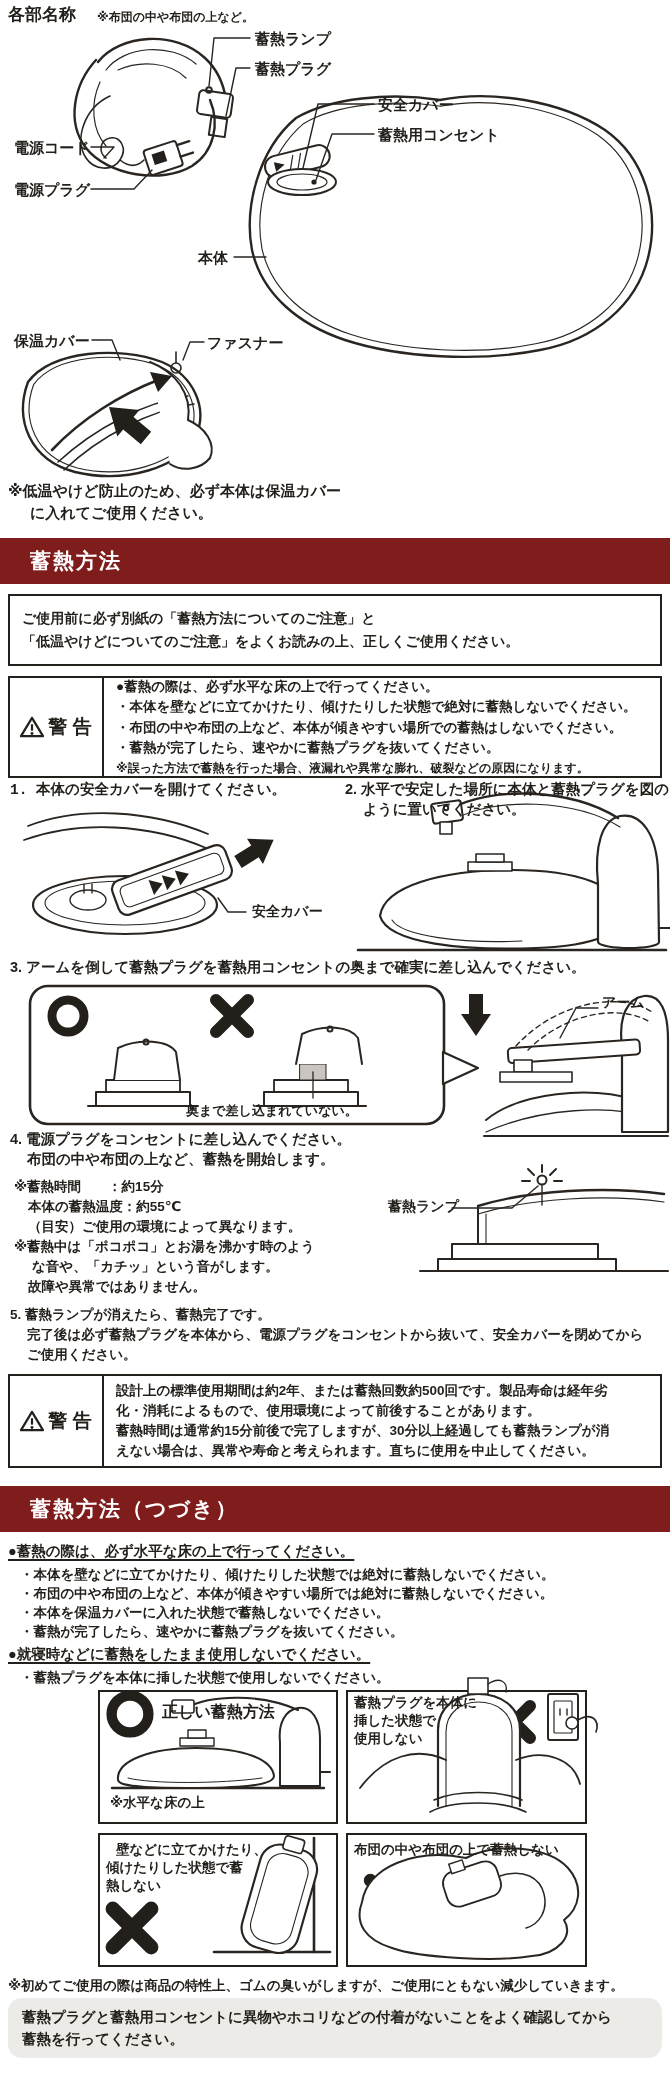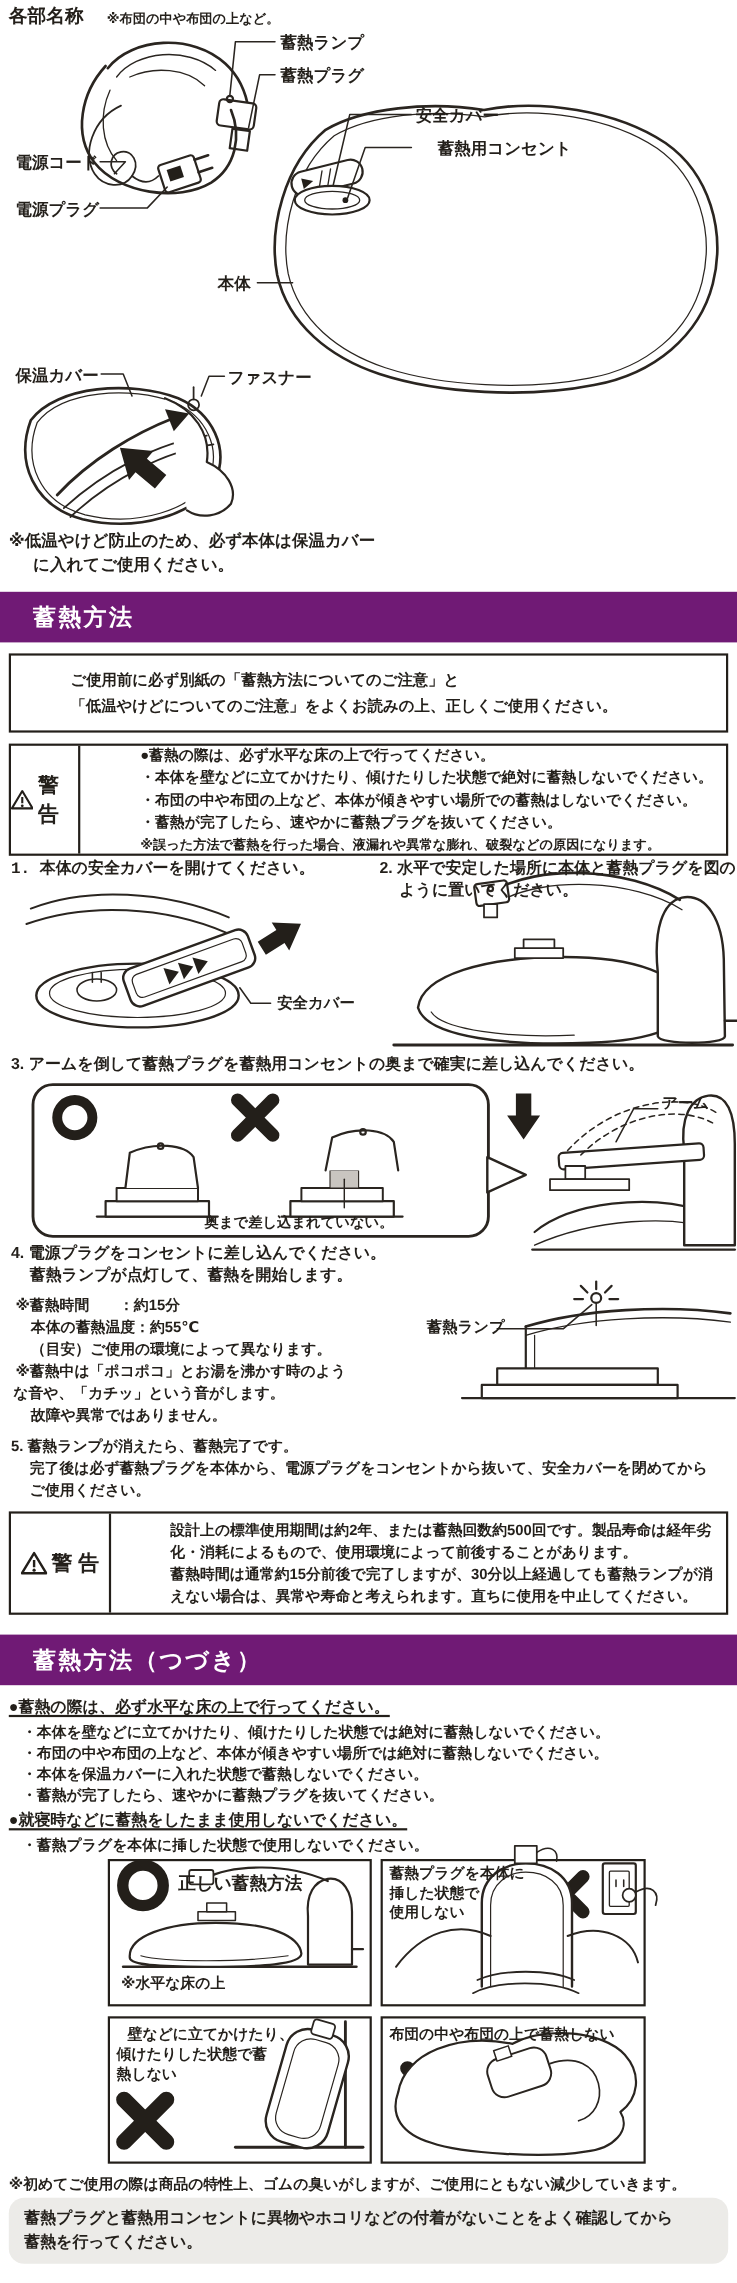--- a/index.html
+++ b/index.html
@@ -3,27 +3,27 @@
 <meta charset="utf-8">
 <style>
   html,body{margin:0;padding:0;background:#fff;}
   .page{position:relative;width:670px;height:2075px;background:#fff;overflow:hidden;
         font-family:"Liberation Sans","DejaVu Sans",sans-serif;color:#231f1a;}
   .t{position:absolute;white-space:nowrap;color:#231f1a;z-index:3;}
   .b{font-weight:700;}
   .sb{font-weight:600;}
   .u{text-decoration:underline;text-underline-offset:3px;text-decoration-thickness:1.5px;}
   svg.art{position:absolute;left:0;top:0;z-index:2;pointer-events:none;}
-  .bar{position:absolute;left:0;width:670px;height:46px;background:#701a75;z-index:1;
+  .bar{position:absolute;left:0;width:670px;height:46px;background:#7f1d1d;z-index:1;
        display:flex;align-items:center;}
   .bar span{color:#fff;font-size:21px;font-weight:700;letter-spacing:2px;padding-left:30px;}
   .nbox{position:absolute;border:2.5px solid #231f1a;display:flex;z-index:1;background:#fff;}
   .nbox .lbl{width:92px;border-right:2.5px solid #231f1a;display:flex;align-items:center;
              justify-content:center;flex-direction:row;gap:4px;font-size:19px;font-weight:700;}
-  .nbox .body{flex:1;padding:8px 12px;display:flex;flex-direction:column;justify-content:center;margin-left:42px;}
+  .nbox .body{flex:1;padding:8px 12px;display:flex;flex-direction:column;justify-content:center;}
   .nbox .line{font-size:13.5px;font-weight:600;line-height:1.5;white-space:nowrap;}
   .nbox .line.big{font-size:14px;line-height:1.65;}
   .nbox .note{font-size:12px;font-weight:600;margin-top:2px;white-space:nowrap;}
   .gridbox{position:absolute;border:2.5px solid #231f1a;background:#fff;z-index:1;}
   .grayround{position:absolute;left:8px;top:1998px;width:654px;height:60px;background:#ecebe8;
              border-radius:14px;z-index:1;display:flex;flex-direction:column;justify-content:center;
              padding:0 14px;box-sizing:border-box;}
   .grayround .line{font-size:14.5px;font-weight:600;line-height:1.55;white-space:nowrap;}
   .warn-tri{width:24px;height:22px;}
 </style>
@@ -316,46 +316,46 @@
       </g>
     </g>
   </svg>
 
   <span class="t b" style="left:8px;top:3px;font-size:17px;">各部名称</span>
   <span class="t b" style="left:97px;top:9px;font-size:12px;">※布団の中や布団の上など。</span>
 
   <span class="t b" style="left:255px;top:30px;font-size:15px;">蓄熱ランプ</span>
   <span class="t b" style="left:255px;top:60px;font-size:15px;">蓄熱プラグ</span>
   <span class="t b" style="left:378px;top:96px;font-size:15px;">安全カバー</span>
-  <span class="t b" style="left:378px;top:126px;font-size:15px;margin-left:20px;">蓄熱用コンセント</span>
+  <span class="t b" style="left:378px;top:126px;font-size:15px;">蓄熱用コンセント</span>
   <span class="t b" style="left:14px;top:139px;font-size:15px;">電源コード</span>
   <span class="t b" style="left:14px;top:181px;font-size:15px;">電源プラグ</span>
   <span class="t b" style="left:198px;top:249px;font-size:15px;">本体</span>
   <span class="t b" style="left:14px;top:332px;font-size:15px;">保温カバー</span>
   <span class="t b" style="left:207px;top:334px;font-size:15px;">ファスナー</span>
 
   <span class="t b" style="left:8px;top:482px;font-size:15px;">※低温やけど防止のため、必ず本体は保温カバー</span>
   <span class="t b" style="left:30px;top:504px;font-size:15px;">に入れてご使用ください。</span>
 
   <span class="t b" style="left:10px;top:780px;font-size:14.5px;font-family:Liberation Mono, monospace;">1. 本体の安全カバーを開けてください。</span>
   <span class="t b" style="left:345px;top:780px;font-size:14.5px;">2. 水平で安定した場所に本体と蓄熱プラグを図の</span>
   <span class="t b" style="left:363px;top:800px;font-size:14.5px;">ように置いてください。</span>
   <span class="t b" style="left:252px;top:903px;font-size:14px;">安全カバー</span>
 
   <span class="t b" style="left:10px;top:958px;font-size:14.5px;">3. アームを倒して蓄熱プラグを蓄熱用コンセントの奥まで確実に差し込んでください。</span>
   <span class="t b" style="left:186px;top:1102px;font-size:13px;">奥まで差し込まれていない。</span>
   <span class="t b" style="left:602px;top:994px;font-size:14px;">アーム</span>
 
   <span class="t b" style="left:10px;top:1130px;font-size:14.5px;">4. 電源プラグをコンセントに差し込んでください。</span>
-  <span class="t b" style="left:27px;top:1150px;font-size:14.5px;">蓄熱ランプが点灯して、蓄熱を開始します。</span>
+  <span class="t b" style="left:27px;top:1150px;font-size:14.5px;">布団の中や布団の上など、蓄熱を開始します。</span>
   <span class="t sb" style="left:14px;top:1178px;font-size:13.5px;">※蓄熱時間　　：約15分</span>
   <span class="t sb" style="left:28px;top:1198px;font-size:13.5px;">本体の蓄熱温度：約55℃</span>
   <span class="t sb" style="left:28px;top:1218px;font-size:13.5px;">（目安）ご使用の環境によって異なります。</span>
   <span class="t sb" style="left:14px;top:1238px;font-size:13.5px;">※蓄熱中は「ポコポコ」とお湯を沸かす時のよう</span>
-  <span class="t sb" style="left:12px;top:1258px;font-size:13.5px;">な音や、「カチッ」という音がします。</span>
+  <span class="t sb" style="left:32px;top:1258px;font-size:13.5px;">な音や、「カチッ」という音がします。</span>
   <span class="t sb" style="left:28px;top:1278px;font-size:13.5px;">故障や異常ではありません。</span>
   <span class="t b" style="left:388px;top:1198px;font-size:14px;">蓄熱ランプ</span>
 
   <span class="t b" style="left:10px;top:1306px;font-size:13.5px;">5. 蓄熱ランプが消えたら、蓄熱完了です。</span>
   <span class="t b" style="left:27px;top:1326px;font-size:13.5px;">完了後は必ず蓄熱プラグを本体から、電源プラグをコンセントから抜いて、安全カバーを閉めてから</span>
   <span class="t b" style="left:27px;top:1346px;font-size:13.5px;">ご使用ください。</span>
 
   <span class="t b u" style="left:8px;top:1542px;font-size:14.5px;">●蓄熱の際は、必ず水平な床の上で行ってください。</span>
   <span class="t sb" style="left:20px;top:1566px;font-size:13.5px;">・本体を壁などに立てかけたり、傾けたりした状態では絶対に蓄熱しないでください。</span>
   <span class="t sb" style="left:20px;top:1585px;font-size:13.5px;">・布団の中や布団の上など、本体が傾きやすい場所では絶対に蓄熱しないでください。</span>

